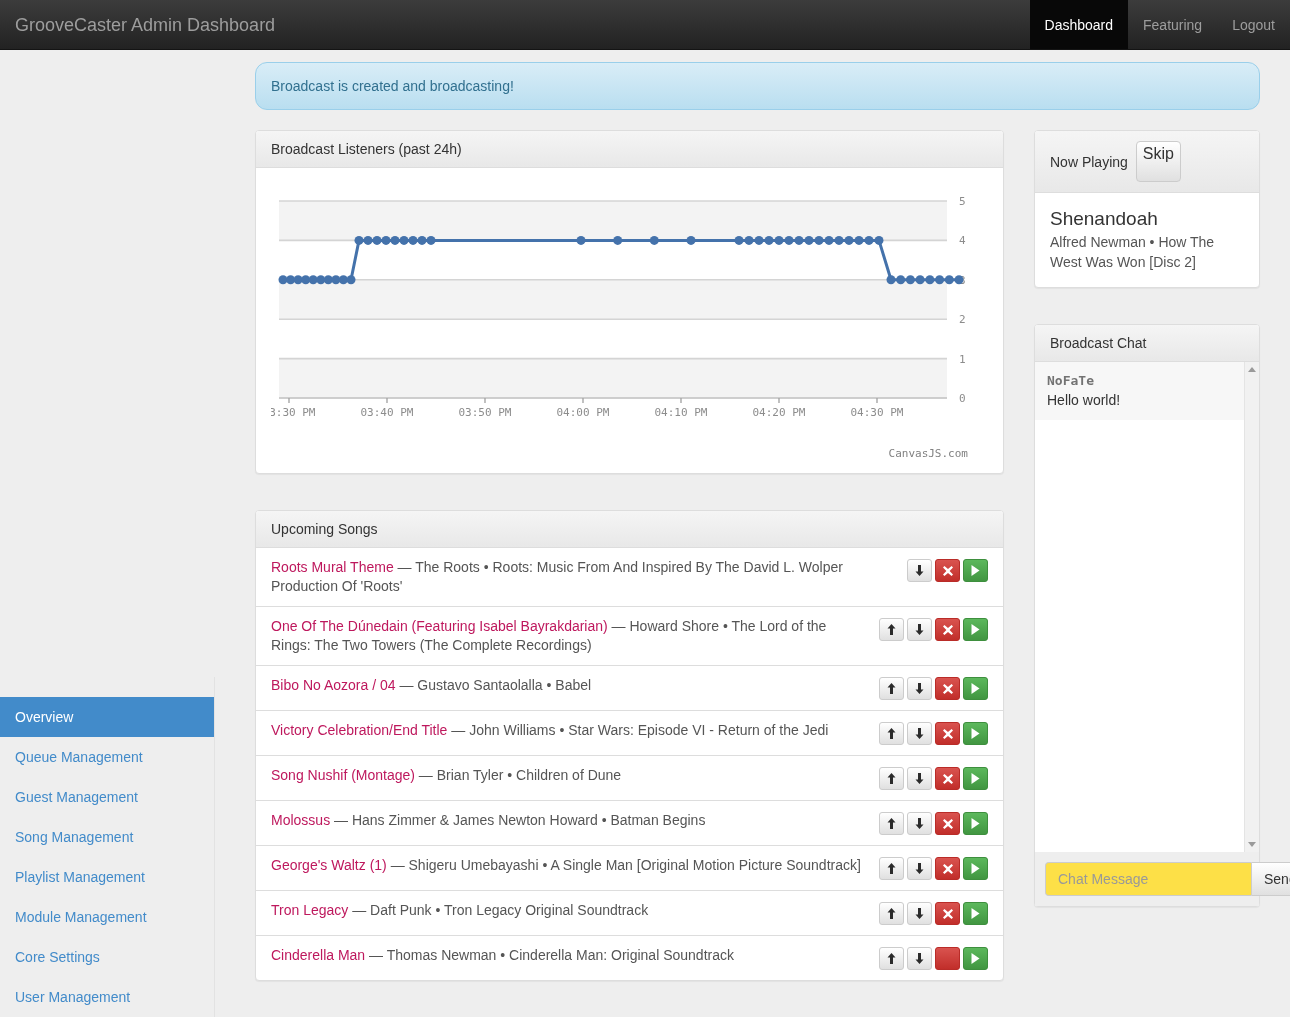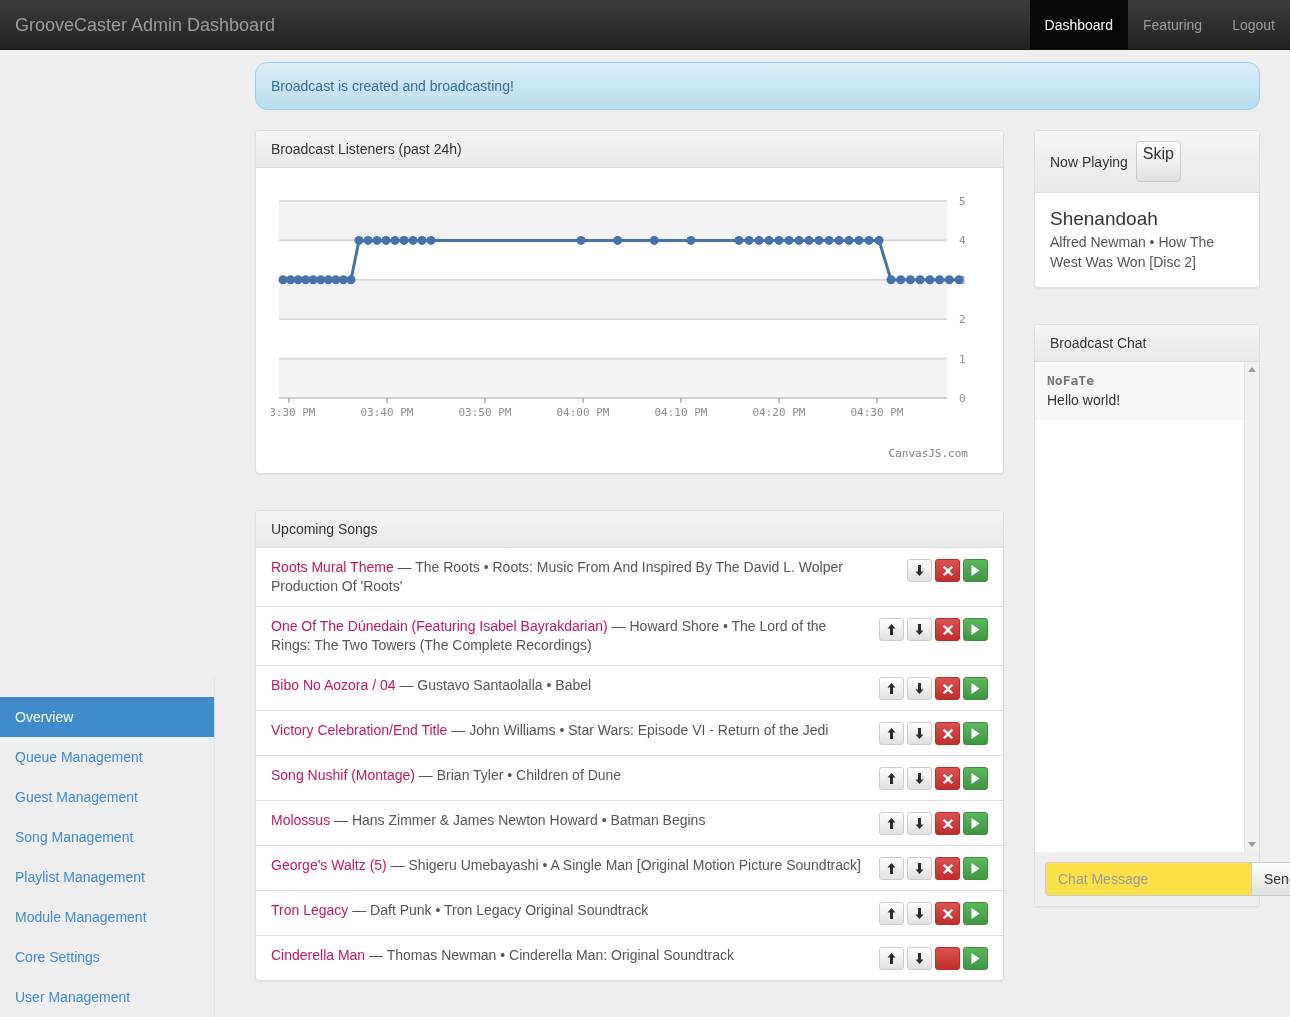--- a/index.html
+++ b/index.html
@@ -551,21 +551,21 @@
                     </svg>
                   </button>
                   <button class="btn-xs btn-success" title="Play Now">
                     <svg width="9" height="11" viewBox="0 0 9 11">
                       <path d="M0.5 0 L8.5 5.5 L0.5 11 Z" fill="#ffffff"></path>
                     </svg>
                   </button>
                 </div>
               </div>
               <div class="song-row">
-                <div class="song-text"><span class="song-title">George's Waltz (5)</span><span> — Shigeru Umebayashi • A Single Man [Original Motion Picture Soundtrack]</span></div>
+                <div class="song-text"><span class="song-title">George's Waltz (1)</span><span> — Shigeru Umebayashi • A Single Man [Original Motion Picture Soundtrack]</span></div>
                 <div class="song-btns">
                   <button class="btn-xs btn-default" title="Move Up">
                     <svg width="9" height="11" viewBox="0 0 9 11">
                       <path d="M4.5 0 L8.5 4.5 L6 4.5 L6 11 L3 11 L3 4.5 L0.5 4.5 Z" fill="#2b2b2b"></path>
                     </svg>
                   </button>
                   <button class="btn-xs btn-default" title="Move Down">
                     <svg width="9" height="11" viewBox="0 0 9 11">
                       <path d="M4.5 11 L0.5 6.5 L3 6.5 L3 0 L6 0 L6 6.5 L8.5 6.5 Z" fill="#2b2b2b"></path>
                     </svg>

